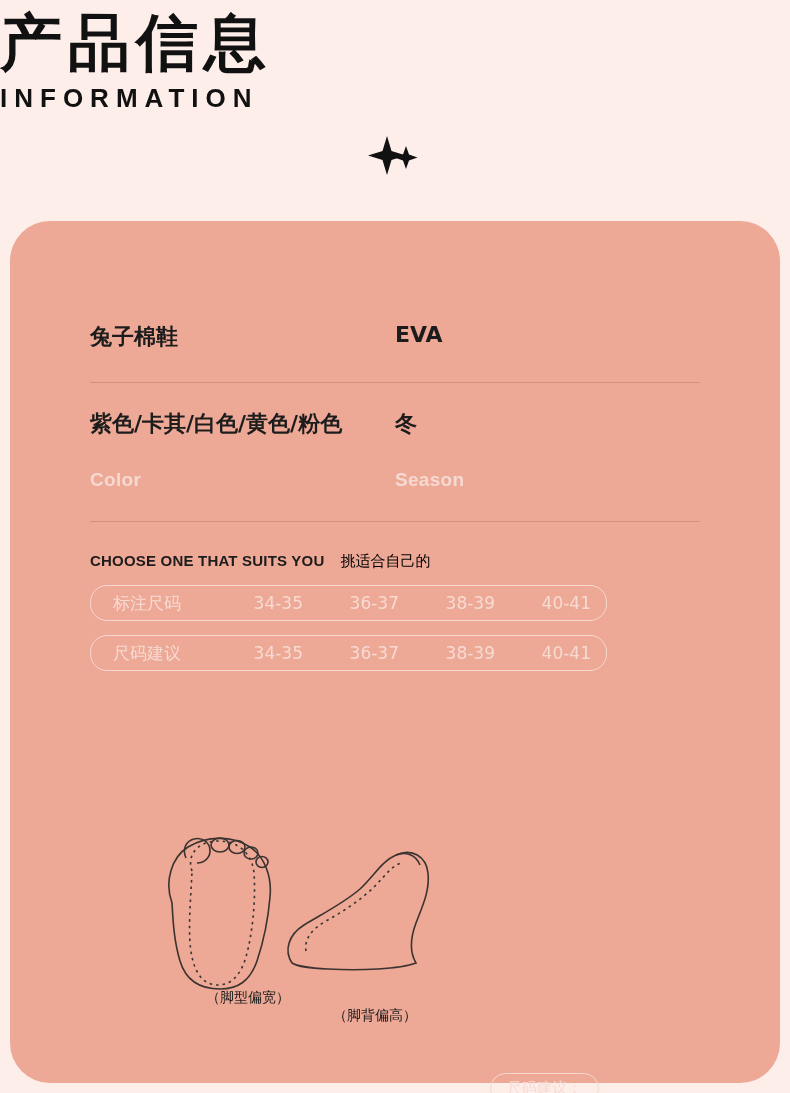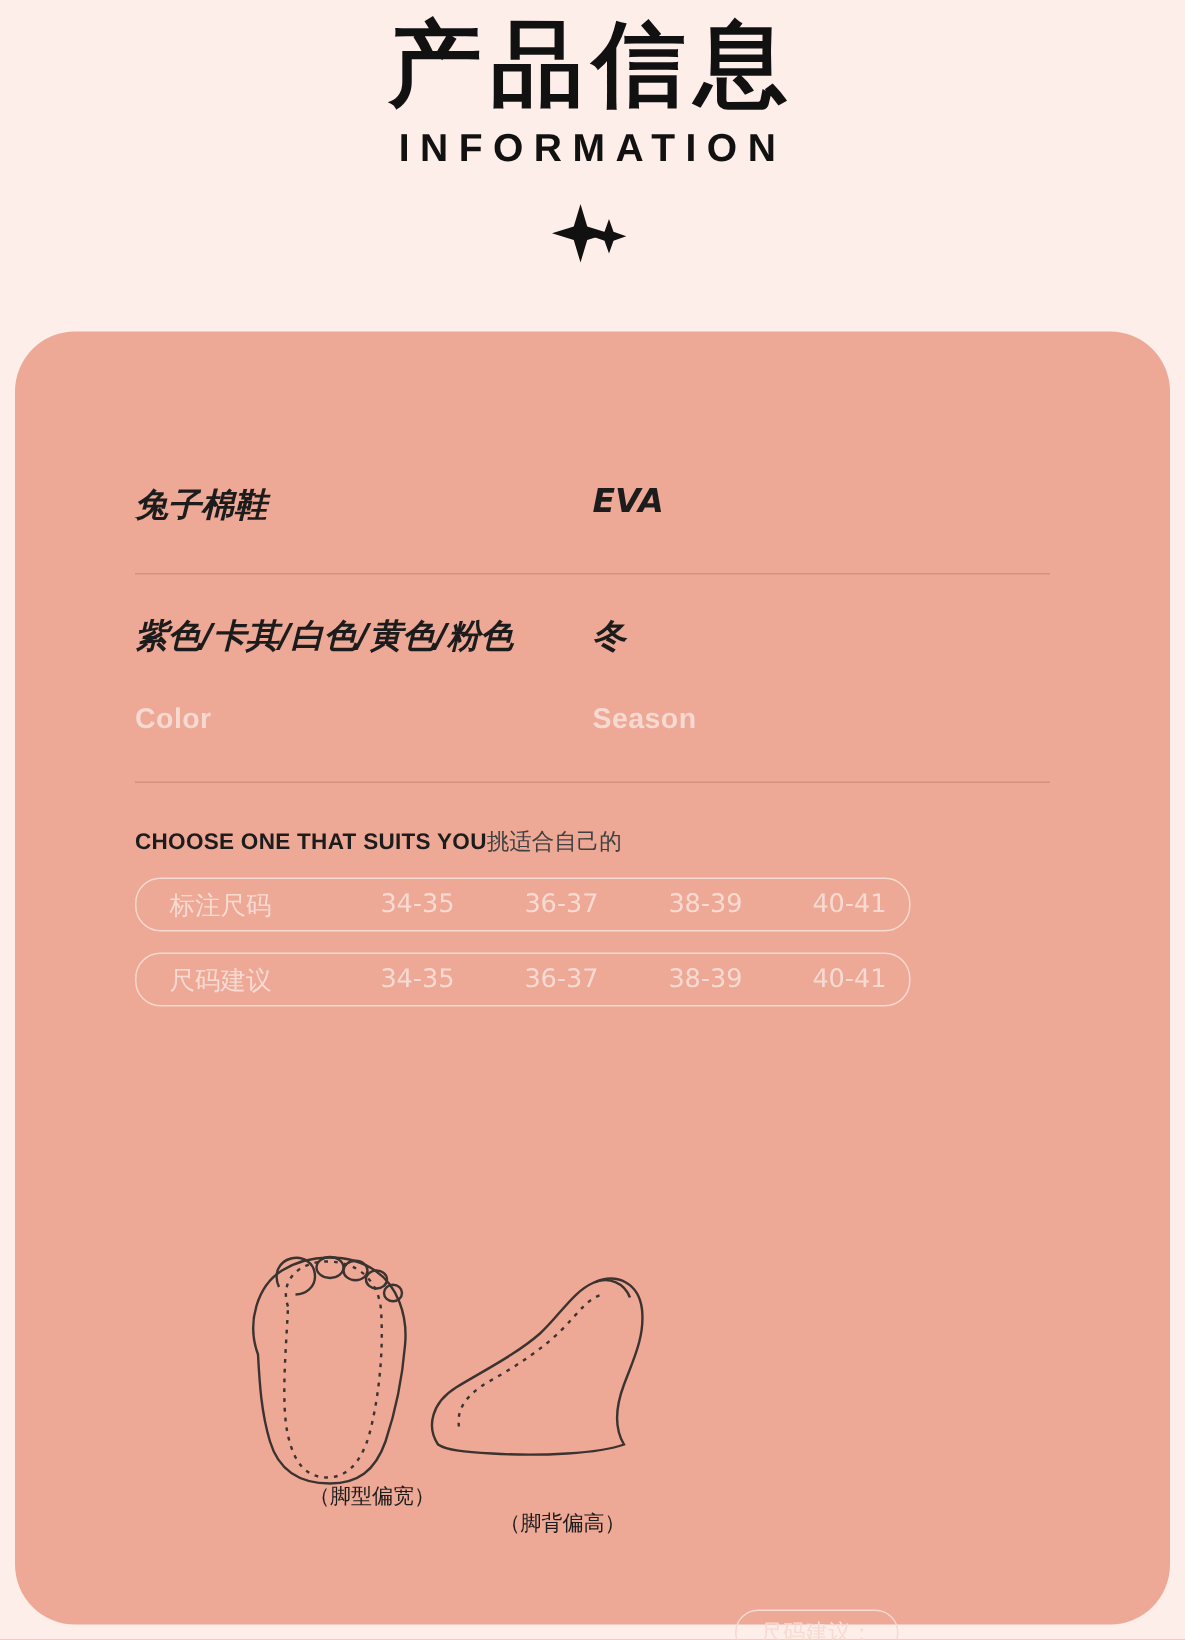--- a/index.html
+++ b/index.html
@@ -15,21 +15,20 @@
     position: relative;
   }
   .page {
     width: 790px;
     height: 1093px;
     position: relative;
   }
   
   .header {
     padding-top: 8px;
-    text-align: center;
   }
   .title-cn {
     font-family: "DejaVu Sans", sans-serif;
     font-size: 62px;
     font-weight: bold;
     letter-spacing: 6px;
     color: #111;
     line-height: 1.12;
     margin: 0;
   }
@@ -78,47 +77,46 @@
     font-weight: bold;
     color: #f6d9d0;
     letter-spacing: .3px;
   }
   .spec-value {
     font-family: "DejaVu Sans", sans-serif;
     font-size: 22px;
     font-weight: bold;
     color: #1c1c1c;
     margin-top: 26px;
-    font-style: italic;
   }
   .rule {
     height: 1px;
     background: #d98f7d;
     margin-top: 30px;
   }
   .spec-block-2 {
     margin-top: 30px;
   }
   
   .choose-head {
     margin-top: 30px;
     display: flex;
     align-items: baseline;
-    gap: 0;
+    gap: 16px;
   }
   .choose-en {
     font-size: 15px;
     font-weight: bold;
     color: #1c1c1c;
     letter-spacing: .2px;
   }
   .choose-cn {
     font-family: "DejaVu Sans", sans-serif;
     font-size: 15px;
-    color: #404040;
+    color: #000000;
   }
   .size-bar {
     margin-top: 14px;
     height: 34px;
     border: 1.5px solid #f6d9d0;
     border-radius: 17px;
     display: flex;
     align-items: center;
     width: 515px;
   }

